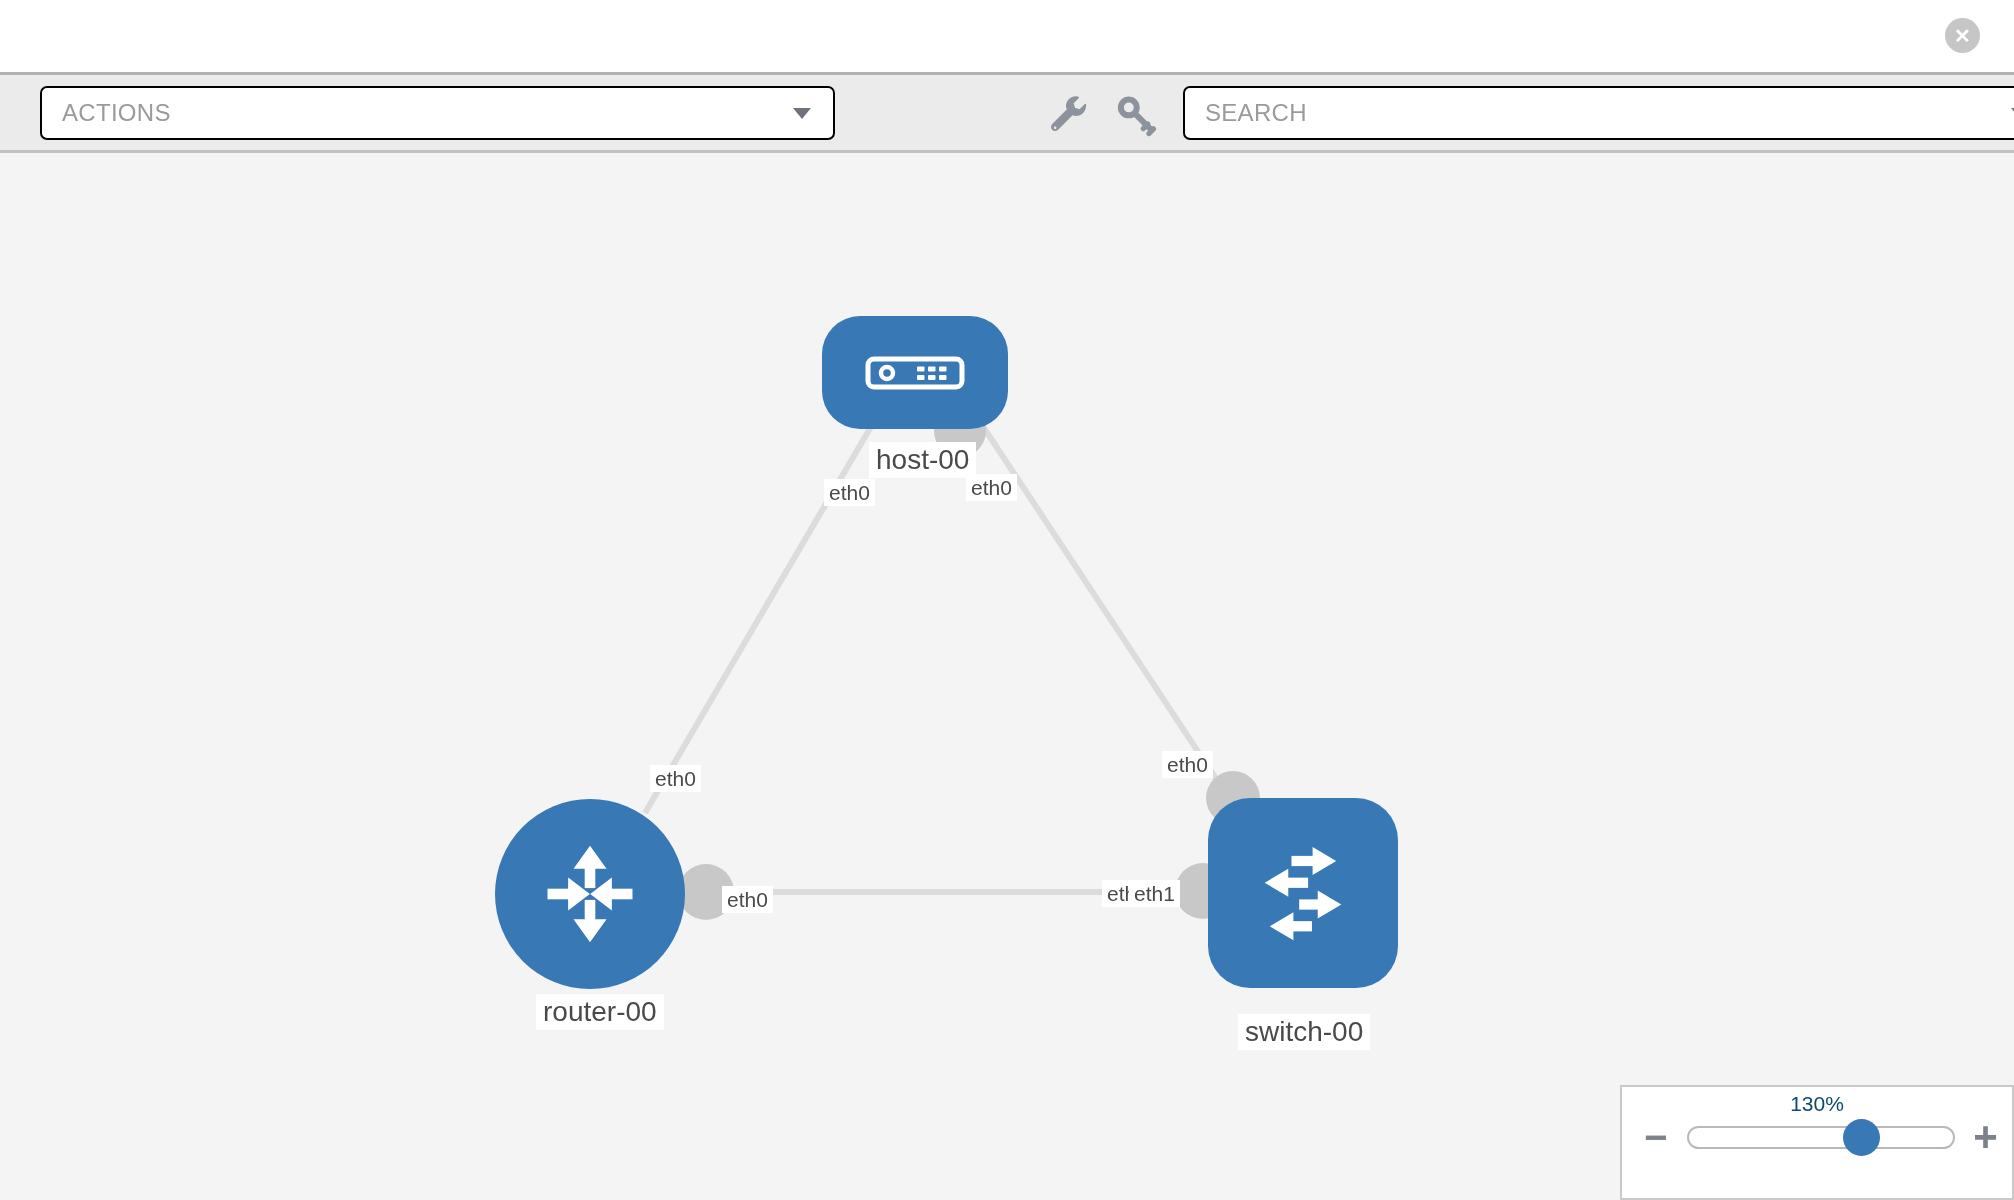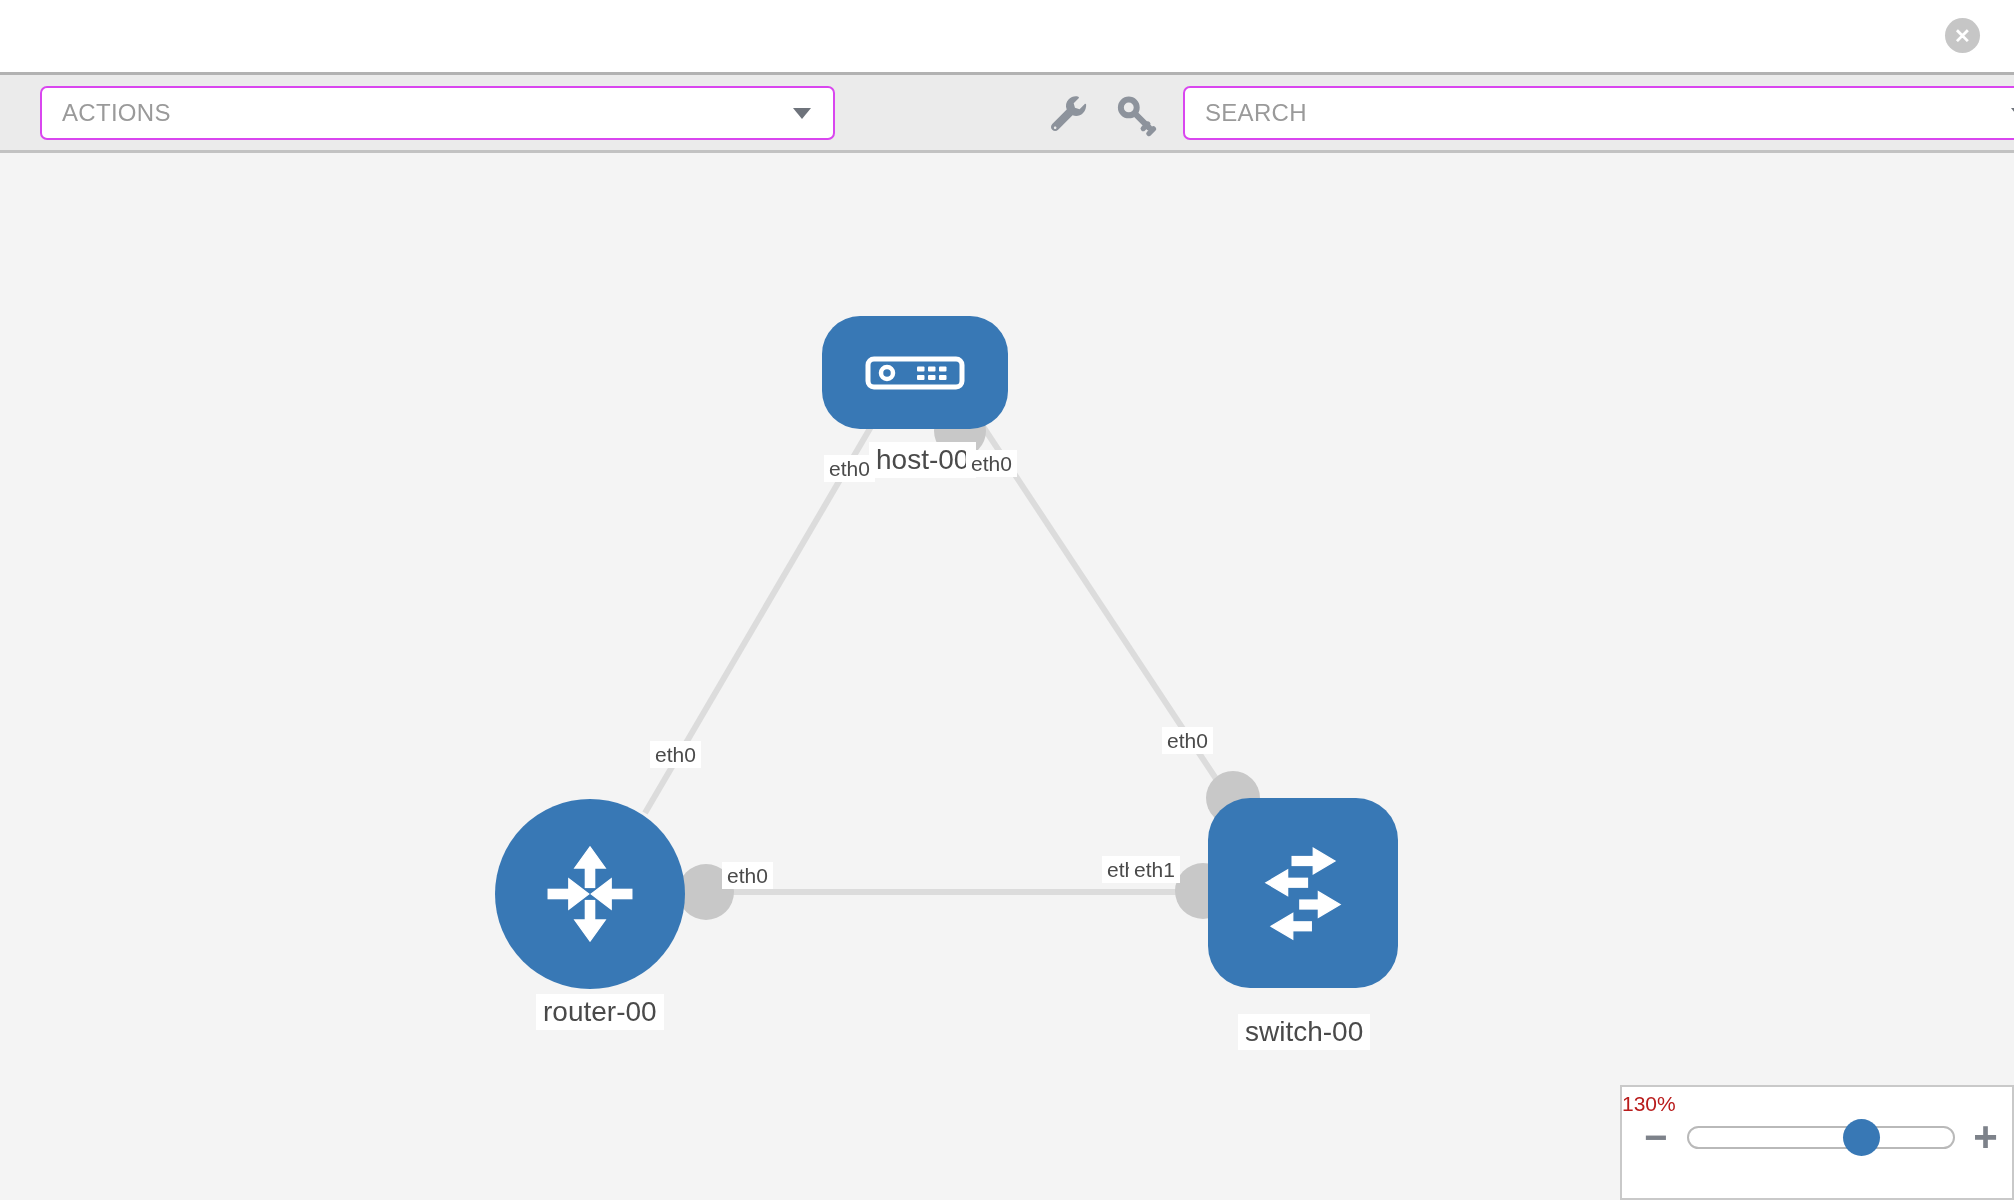--- a/index.html
+++ b/index.html
@@ -16,48 +16,48 @@
 
   
   .header{position:absolute;left:0;top:0;width:100%;height:72px;background:#fff;}
   .title{position:absolute;left:40px;top:21px;font-size:26px;font-weight:700;color:#4d4d4d;letter-spacing:.2px;}
   .close-btn{position:absolute;right:34px;top:18px;width:35px;height:35px;border-radius:50%;background:#c6c6c6;
              color:#fff;display:flex;align-items:center;justify-content:center;font-size:20px;font-weight:700;cursor:pointer;}
 
   
   .toolbar{position:absolute;left:0;top:72px;width:100%;height:81px;background:var(--toolbar-bg);
            border-top:3px solid #b2b2b2;border-bottom:3px solid #c2c2c2;}
-  .dropdown{position:absolute;top:11px;height:54px;background:#fff;border:2px solid #d946ef;border-radius:7px;
+  .dropdown{position:absolute;top:11px;height:54px;background:#fff;border:2px solid #000000;border-radius:7px;
             display:flex;align-items:center;padding:0 20px;cursor:pointer;}
   .dropdown .value{font-size:24px;color:#9a9a9a;letter-spacing:.3px;}
   .caret{position:absolute;right:22px;top:50%;margin-top:-5px;width:0;height:0;
          border-left:9px solid transparent;border-right:9px solid transparent;border-top:11px solid #6e737b;}
   .actions-dd{left:40px;width:795px;}
   .search-dd{left:1183px;width:870px;}
   .tool-btn{position:absolute;top:16px;width:48px;height:48px;cursor:pointer;display:flex;align-items:center;justify-content:center;}
   .tool-btn svg{width:44px;height:44px;}
   .wrench-btn{left:1044px;}
   .key-btn{left:1112px;}
 
   
   .canvas{position:absolute;left:0;top:153px;width:2014px;height:1047px;background:var(--canvas-bg);}
   .links-svg{position:absolute;left:0;top:0;z-index:0;}
   .node{position:absolute;z-index:2;background:var(--node-blue);cursor:pointer;display:flex;align-items:center;justify-content:center;}
   .node-host{left:822px;top:163px;width:186px;height:113px;border-radius:38px;}
   .node-router{left:495px;top:646px;width:190px;height:190px;border-radius:50%;}
   .node-switch{left:1208px;top:645px;width:190px;height:190px;border-radius:42px;}
   .chip{position:absolute;z-index:3;background:#fff;color:#4a4a4a;white-space:nowrap;line-height:1.2;}
-  .chip.if{font-size:21px;padding:1px 5px;}
+  .chip.if{font-size:21px;padding:1px 5px;margin-top:24px;}
   .chip.name{font-size:28px;padding:1px 7px;}
   .chip.clip{overflow:hidden;width:27px;padding-right:0;}
 
   
   .zoom-panel{position:absolute;left:1620px;top:1085px;width:394px;height:115px;background:#fff;
               border:2px solid #c9c9c9;z-index:4;}
-  .zoom-level{position:absolute;left:0;top:5px;width:100%;font-size:21px;color:#b91c1c;}
+  .zoom-level{position:absolute;left:0;top:5px;width:100%;text-align:center;font-size:21px;color:#0c4a6e;}
   .zoom-row{position:absolute;left:0;top:30px;width:100%;display:flex;align-items:center;}
   .zoom-minus{margin-left:22px;font-size:40px;font-weight:700;color:#7d828a;line-height:40px;cursor:pointer;}
   .zoom-plus{margin-left:18px;font-size:42px;font-weight:700;color:#7d828a;line-height:40px;cursor:pointer;}
   .zoom-track{position:relative;margin-left:20px;width:268px;height:23px;background:#fff;
               border:2px solid #b9b9b9;border-radius:12px;cursor:pointer;}
   .zoom-thumb{position:absolute;left:154px;top:-9px;width:37px;height:37px;border-radius:50%;background:var(--node-blue);cursor:grab;}
 </style>
 </head>
 <body>
 

